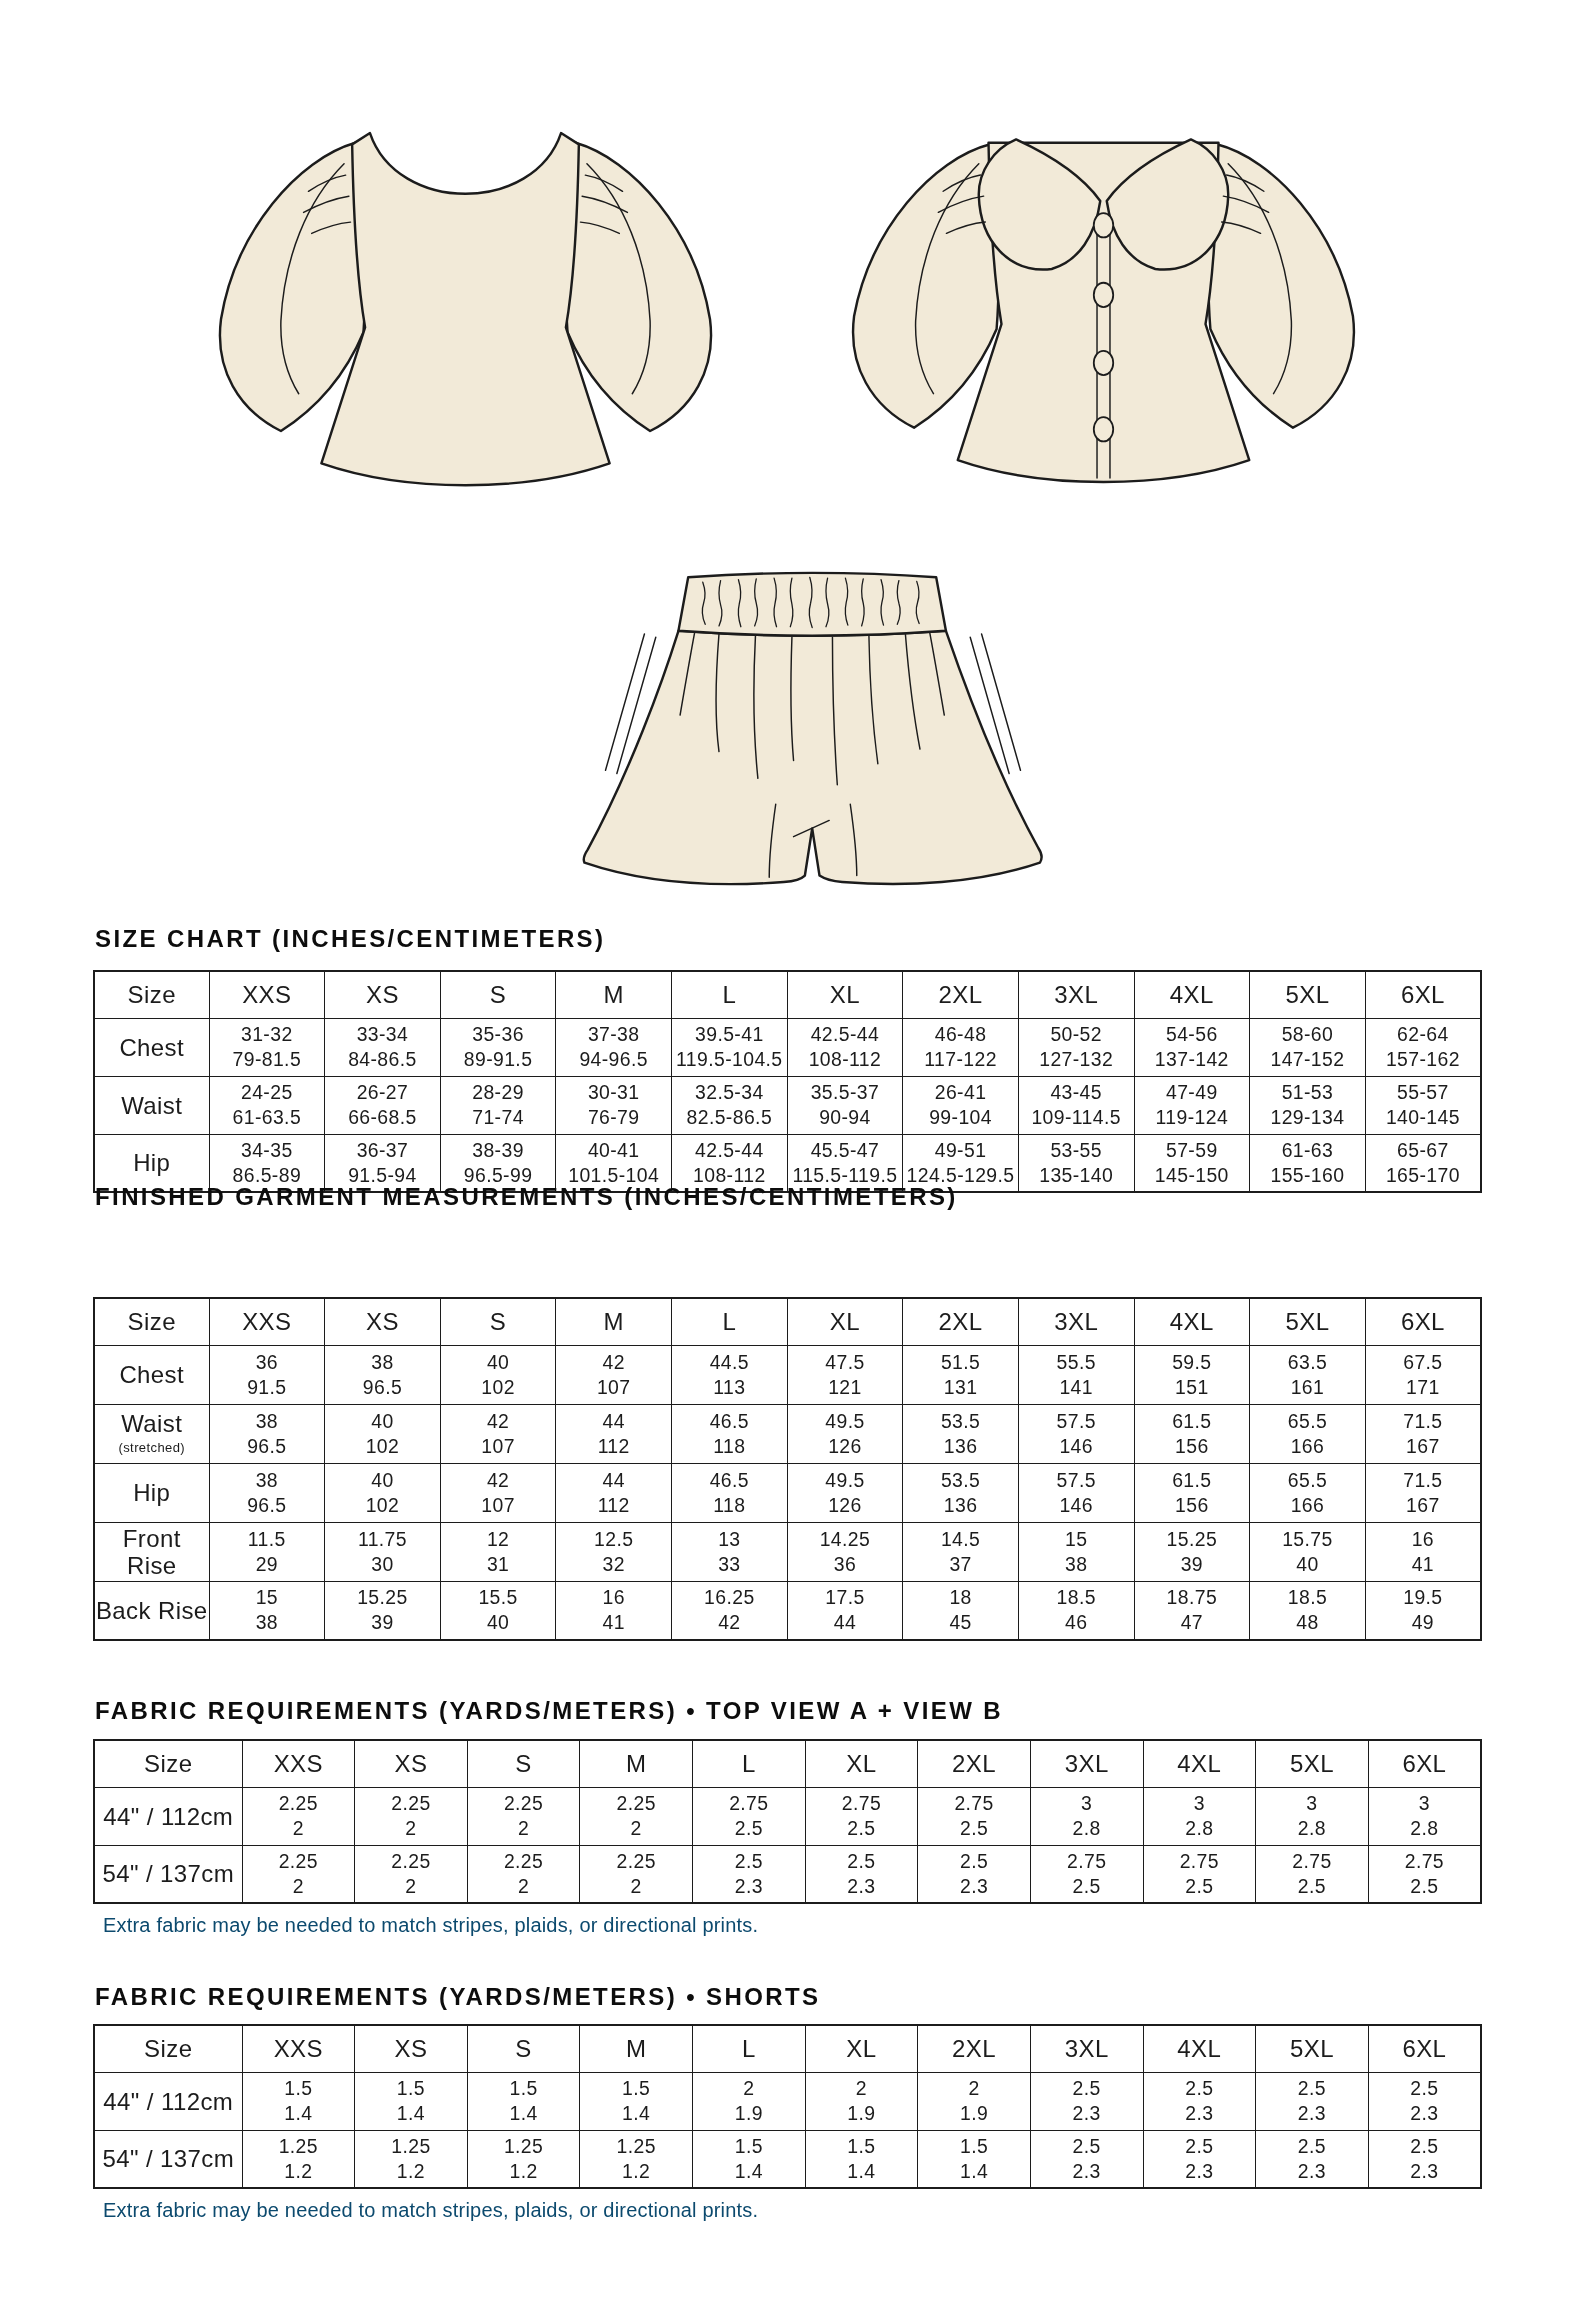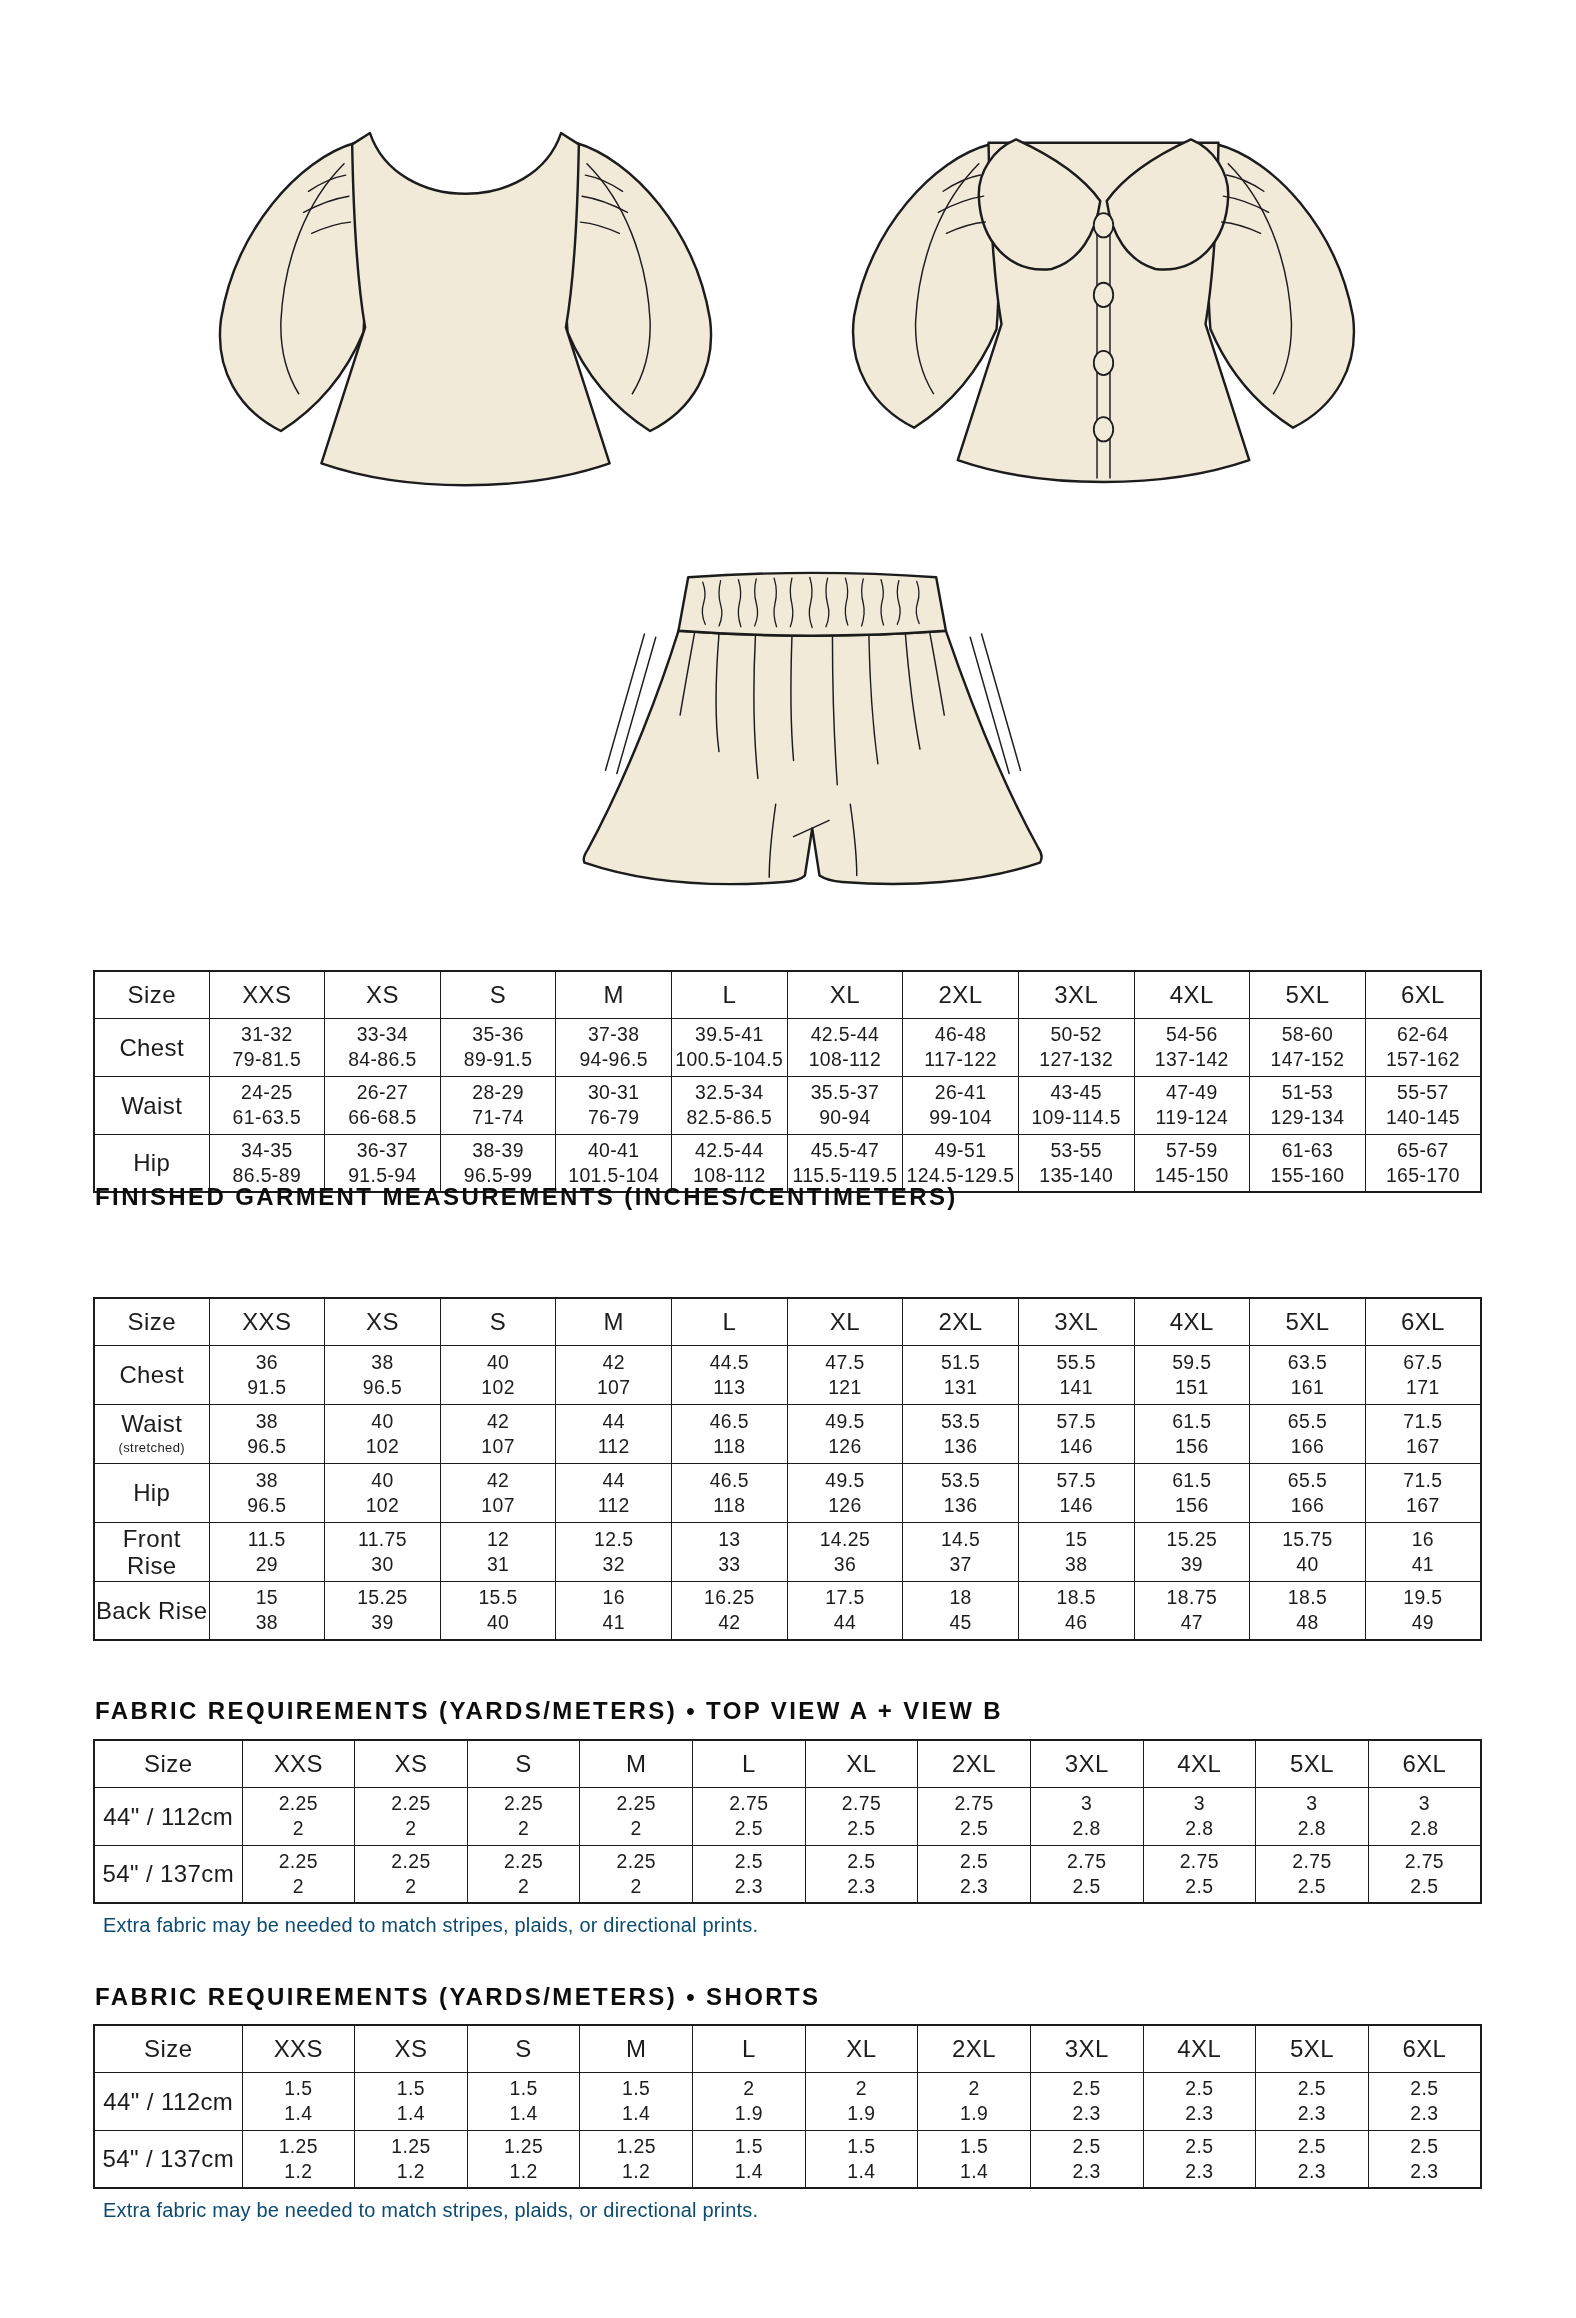--- a/index.html
+++ b/index.html
@@ -137,20 +137,21 @@
       <path class="detail" d="M260,300 C255,335 252,365 252,390"></path>
       <path class="detail" d="M352,300 C357,335 360,365 360,388"></path>
       <path class="detail" d="M98,90 L50,258"></path>
       <path class="detail" d="M112,94 L64,262"></path>
       <path class="detail" d="M514,90 L562,258"></path>
       <path class="detail" d="M500,94 L548,262"></path>
       <path class="detail" d="M282,340 L326,320"></path>
     </g>
   </svg>
 
+  <h2 id="title-1" class="sec-title">SIZE CHART (INCHES/CENTIMETERS)</h2>
   <div id="host-0" class="table-host">
       <table class="chart">
         <colgroup>
           <col class="label-col">
           <col>
           <col>
           <col>
           <col>
           <col>
           <col>
@@ -192,21 +193,21 @@
             <td>
               <div>35-36</div>
               <div>89-91.5</div>
             </td>
             <td>
               <div>37-38</div>
               <div>94-96.5</div>
             </td>
             <td>
               <div>39.5-41</div>
-              <div>100.5-104.5</div>
+              <div>119.5-104.5</div>
             </td>
             <td>
               <div>42.5-44</div>
               <div>108-112</div>
             </td>
             <td>
               <div>46-48</div>
               <div>117-122</div>
             </td>
             <td>

